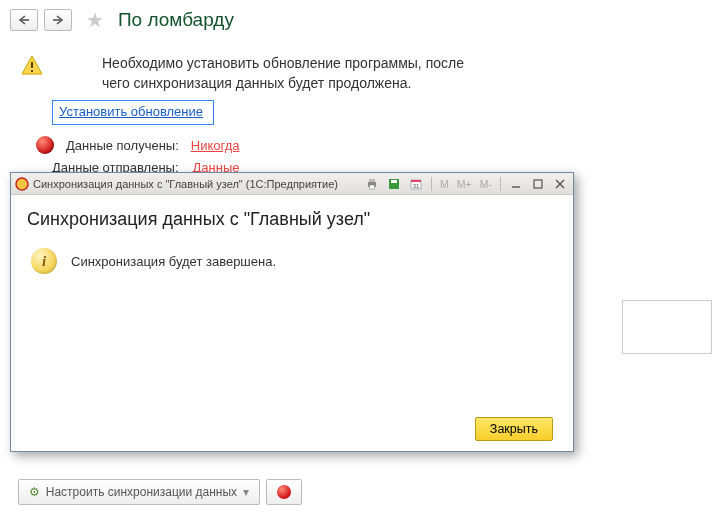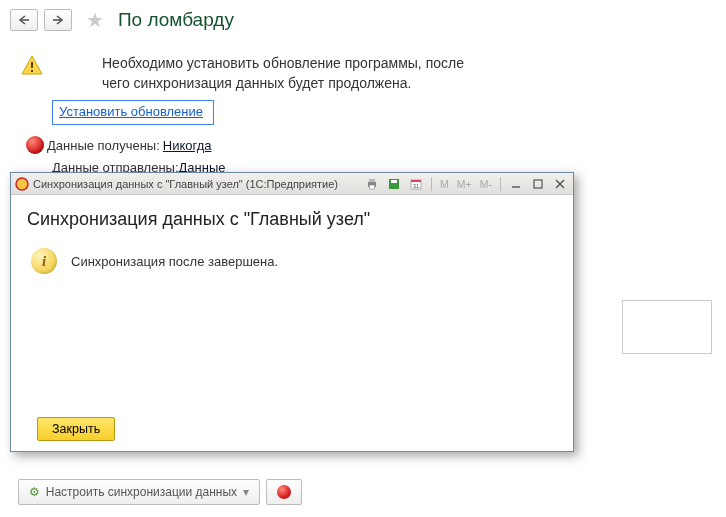--- a/index.html
+++ b/index.html
@@ -43,29 +43,29 @@
     }
     .warn-text { font-size: 14px; line-height: 1.4; max-width: 380px; margin-left: 44px; }
     .link-row { margin-left: 38px; padding: 3px 0; }
     .install-highlight {
       display: inline-block;
       border: 1px solid #3b82f6;
       padding: 3px 10px 5px 6px;
       margin-left: -6px;
     }
     a.link { color: #1a5ec8; text-decoration: underline; cursor:pointer; font-size: 13px;}
-    .status-row { display: flex; align-items: center; gap: 3px; margin-top: 8px; margin-left:6px;}
+    .status-row { display: flex; align-items: center; gap: 12px; margin-top: 8px; margin-left:16px;}
     .red-dot {
       width: 18px; height: 18px; border-radius: 50%;
       background: radial-gradient(circle at 35% 30%, #ff8a7a, #d62020 60%, #a00 100%);
       box-shadow: inset -1px -1px 2px rgba(0,0,0,.3);
     }
     .status-label { color: #333; }
-    .status-val { color:#0f172a; text-decoration: underline; cursor:pointer;}
-    .row2 { margin-left: 32px; margin-top:6px; display:flex; align-items:center;}
+    .status-val { color:#ef4444; text-decoration: underline; cursor:pointer;}
+    .row2 { margin-left: 32px; margin-top:6px; display:flex; gap:14px; align-items:center;}
     .bottom-bar { position:absolute; bottom:12px; left:18px; display:flex; gap:6px; }
     .bbtn {
       border:1px solid #bbb;
       background: linear-gradient(#fff,#eee);
       padding: 5px 10px;
       display:flex; align-items:center; gap:6px;
       font-size: 12px;
       color:#555;
       border-radius: 2px;
       cursor:pointer;
@@ -117,22 +117,22 @@
     .info-icon {
       width:26px;height:26px;border-radius:50%;
       background: radial-gradient(circle at 35% 30%, #fff3c0, #f6d862 55%, #e0b930);
       display:flex;align-items:center;justify-content:center;
       font-family: Georgia, serif; font-style: italic; font-weight:bold;
       color:#936; color:#8a5a10; font-size:15px;
       box-shadow: inset -1px -1px 2px rgba(0,0,0,.15);
     }
     .info-text { font-size:13px;}
     .modal-footer {
-      padding: 10px 26px;
-      display:flex; 
+      padding: 10px 20px;
+      display:flex; justify-content:flex-end;
     }
     .close-btn {
       background: linear-gradient(#ffe568,#f7cf2b);
       border:1px solid #b59a12;
       padding: 4px 14px;
       font-size: 12.5px;
       border-radius:2px;
       cursor:pointer;
     }
   </style>
@@ -246,19 +246,19 @@
       <svg width="10" height="10" viewBox="0 0 10 10">
           <line x1="1" y1="1" x2="9" y2="9" stroke="#555" stroke-width="1.4"></line>
           <line x1="9" y1="1" x2="1" y2="9" stroke="#555" stroke-width="1.4"></line>
         </svg>
     </span>
   </div>
   <div class="modal-body">
     <div class="modal-heading">Синхронизация данных с "Главный узел"</div>
     <div class="info-row">
       <span class="info-icon">i</span>
-      <span class="info-text">Синхронизация после завершена.</span>
+      <span class="info-text">Синхронизация будет завершена.</span>
     </div>
   </div>
   <div class="modal-footer">
     <button class="close-btn">Закрыть</button>
   </div>
 </div>
 
 </body></html>

